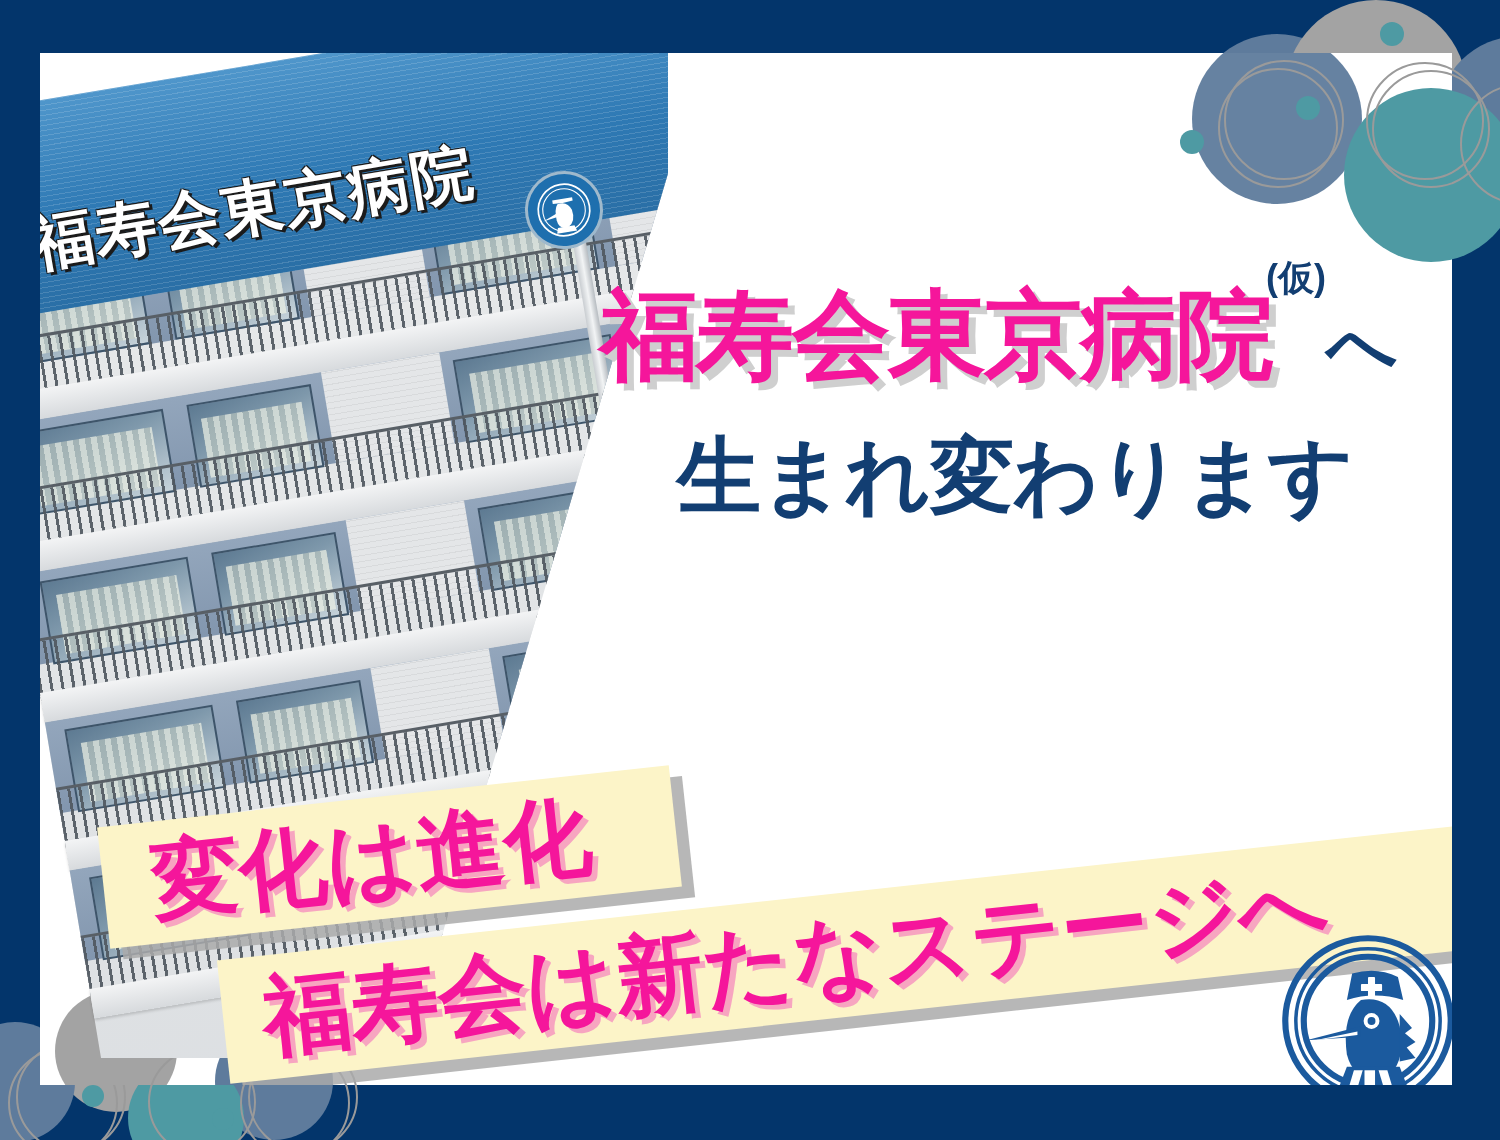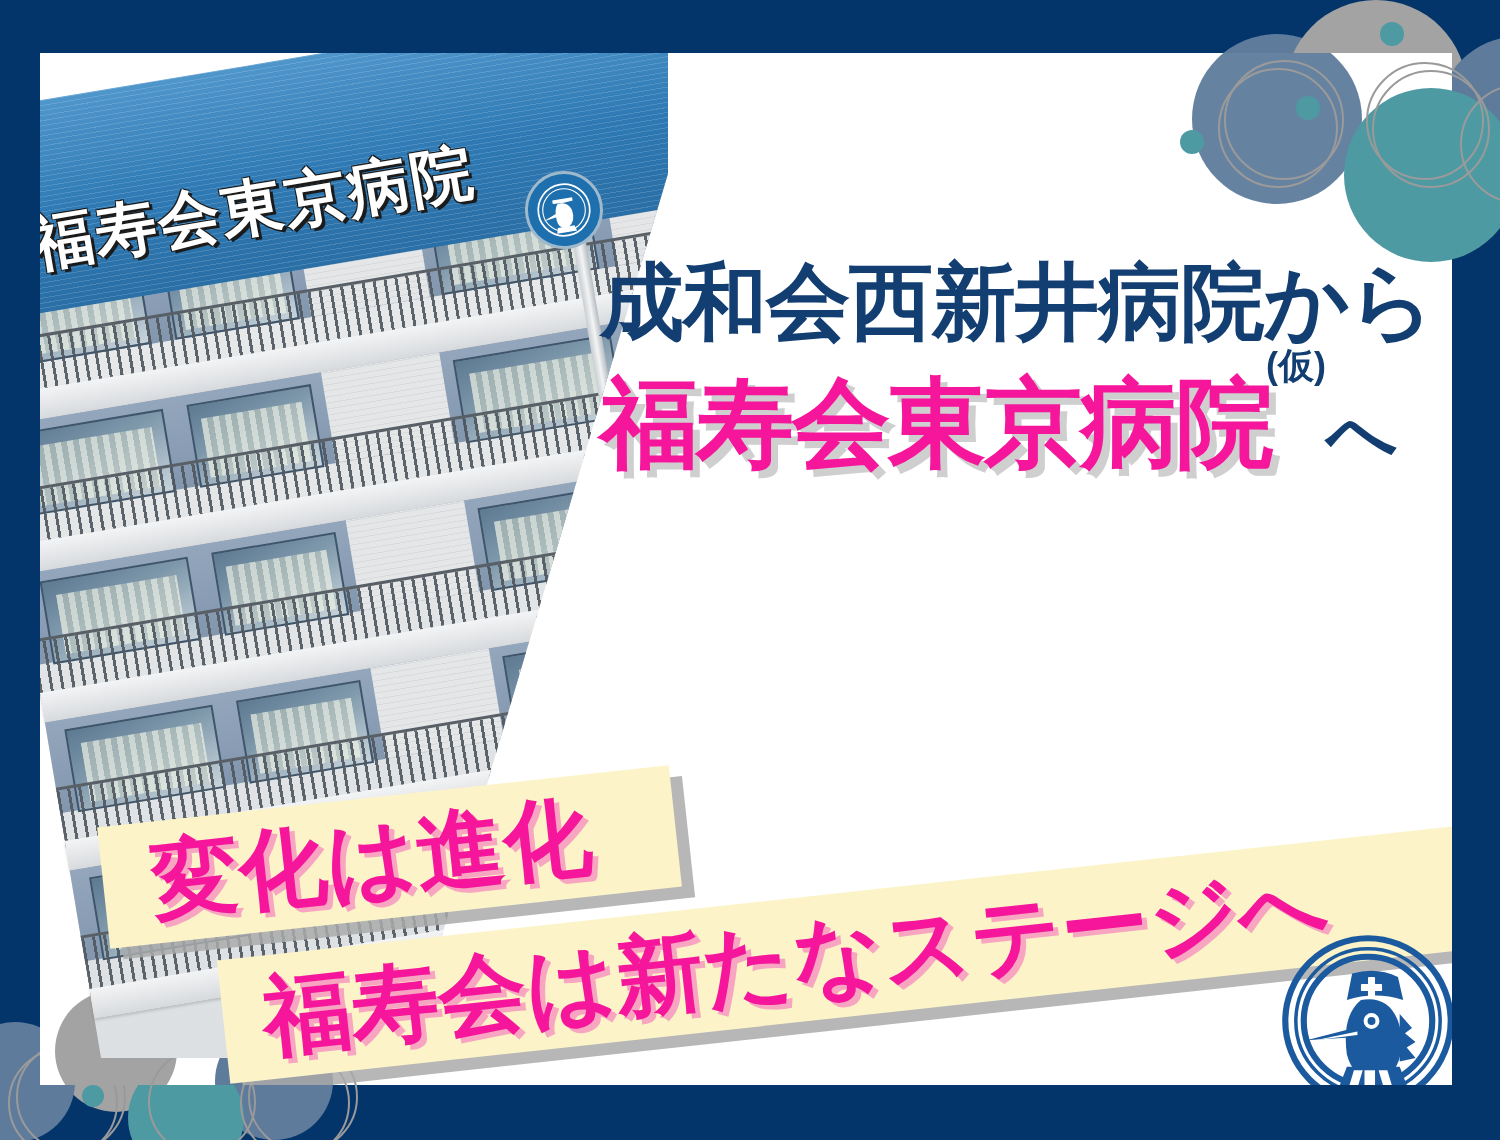--- a/index.html
+++ b/index.html
@@ -291,26 +291,26 @@
           <path d="M40 38 q18 -4 24 14 q4 22 -12 30 q-16 2 -18 -16 q-1 -20 6 -28 z" fill="#FFFFFF"></path>
           <path d="M41 52 L10 64 L41 60 z" fill="#FFFFFF"></path>
           <path d="M34 80 h30 l3 10 h-36 z" fill="#FFFFFF"></path>
         </svg>
       </div>
 
       <div id="sign-text">福寿会東京病院</div>
     </div>
 
     <div id="headline">
-      <div class="hl-line1">成和会西新井病院から</div>
 
       <div class="hl-line2">
         <span class="pink-big">福寿会東京病院</span><span class="kari">(仮)</span><span class="he">へ</span>
       </div>
 
+      <div class="hl-line3">生まれ変わります</div>
     </div>
 
     <div id="banner1" class="banner">
       <span>変化は進化</span>
     </div>
     <div id="banner2" class="banner">
       <span>福寿会は新たなステージへ</span>
     </div>
 
     <div id="corner-logo">

